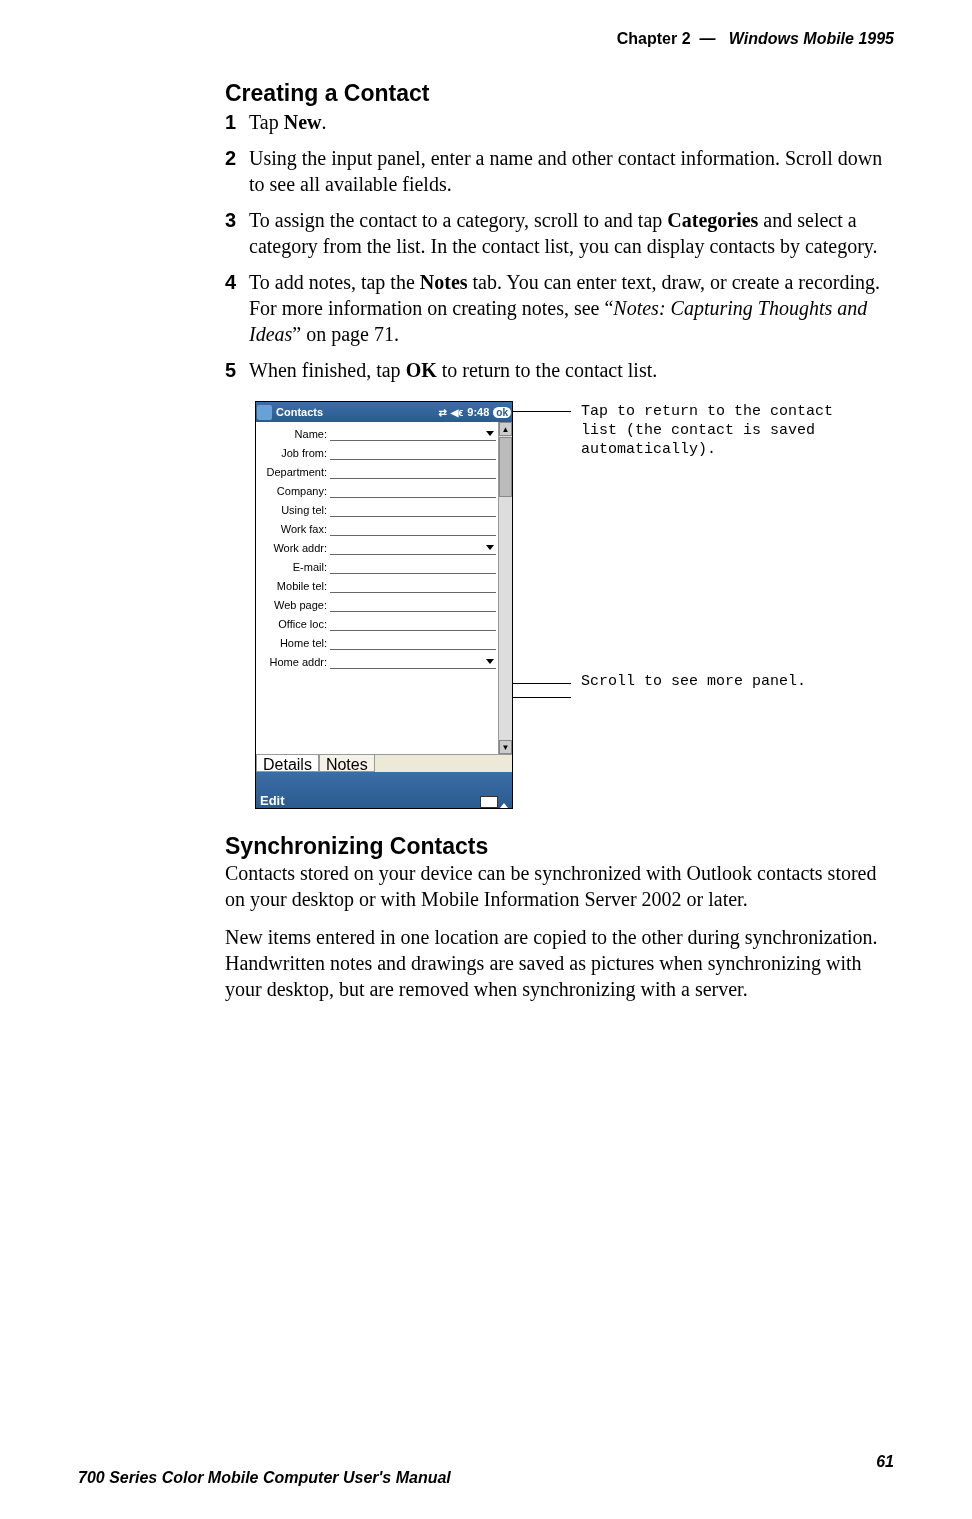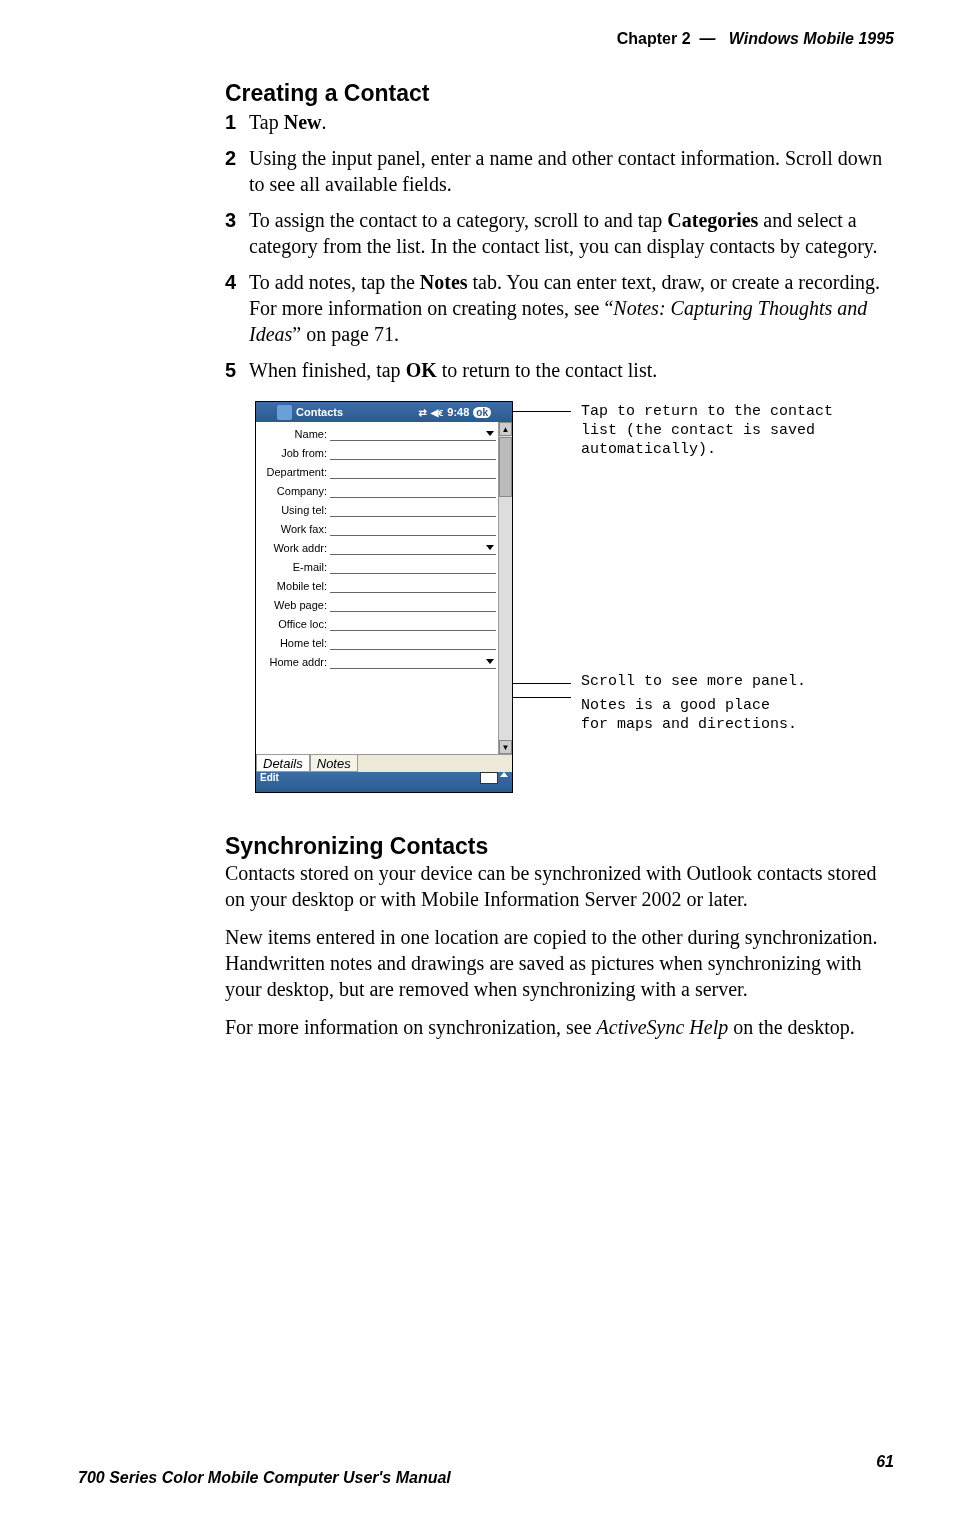--- a/index.html
+++ b/index.html
@@ -64,21 +64,21 @@
     font-family: Tahoma, Arial, sans-serif;
     font-size: 11px;
   }
   .device .titlebar {
     background: linear-gradient(#3b6ea5,#2a5a90);
     color: #fff;
     font-weight: bold;
     height: 20px;
     display: flex;
     align-items: center;
-    padding: 0 21px;
+    padding: 0 1px;
     gap: 4px;
     font-size: 11px;
   }
   .device .titlebar .win-icon {
     width: 15px; height: 15px;
     background: #6aa0d8;
     border-radius: 2px;
     position: relative;
   }
   .device .titlebar .spacer { flex: 1; }
@@ -153,35 +153,34 @@
     display: flex;
     height: 18px;
     background: #ece9d8;
     border-top: 1px solid #999;
   }
   .device .tabs .tab {
     padding: 1px 6px;
     border: 1px solid #999;
     border-top: none;
     background: #f5f2e8;
-    font-size: 13px;
-    font-style: italic;
+    font-size: 16px;
   }
   .device .tabs .tab.active {
     background: #fff;
   }
   .device .bottombar {
     background: linear-gradient(#3b6ea5,#2a5a90);
     color: #fff;
-    height: 20px;
-    display: flex;
-    align-items: flex-start;
+    height: 36px;
+    display: flex;
+    align-items: flex-end;
     padding: 0 4px;
     font-weight: bold;
-    font-size: 10px;
+    font-size: 13px;
   }
   .device .bottombar .spacer { flex: 1; }
   .device .bottombar .kbd {
     width: 18px; height: 12px;
     background: #fff;
     border: 1px solid #333;
     margin-right: 2px;
   }
   .device .bottombar .caret {
     width: 0; height: 0;
@@ -349,28 +348,26 @@
         <span class="caret"></span>
       </div>
     </div>
 
     <div class="annot-line" style="left:258px; top:10px; width:58px;"></div>
     <div class="annot-line" style="left:258px; top:282px; width:58px;"></div>
     <div class="annot-line" style="left:258px; top:296px; width:58px;"></div>
 
     <div class="annot" style="left:326px; top:2px; width:290px;">Tap to return to the contact list (the contact is saved automatically).</div>
     <div class="annot" style="left:326px; top:272px; width:260px;">Scroll to see more panel.</div>
-    <div class="annot" style="left:326px; top:296px; width:220px;">Notes is a good place for maps and directions.</div>
   </div>
 
   <div class="sync-block">
     <h2 class="section">Synchronizing Contacts</h2>
     <div id="sync-paras">
         <p>Contacts stored on your device can be synchronized with Outlook contacts stored on your desktop or with Mobile Information Server 2002 or later.</p>
         <p>New items entered in one location are copied to the other during synchronization. Handwritten notes and drawings are saved as pictures when synchronizing with your desktop, but are removed when synchronizing with a server.</p>
-        <p>For more information on synchronization, see <i>ActiveSync Help</i> on the desktop.</p>
       </div>
   </div>
 
 </div>
 
 <div class="footer-left">700 Series Color Mobile Computer User's Manual</div>
 <div class="footer-right">61</div>
 
 </body></html>

